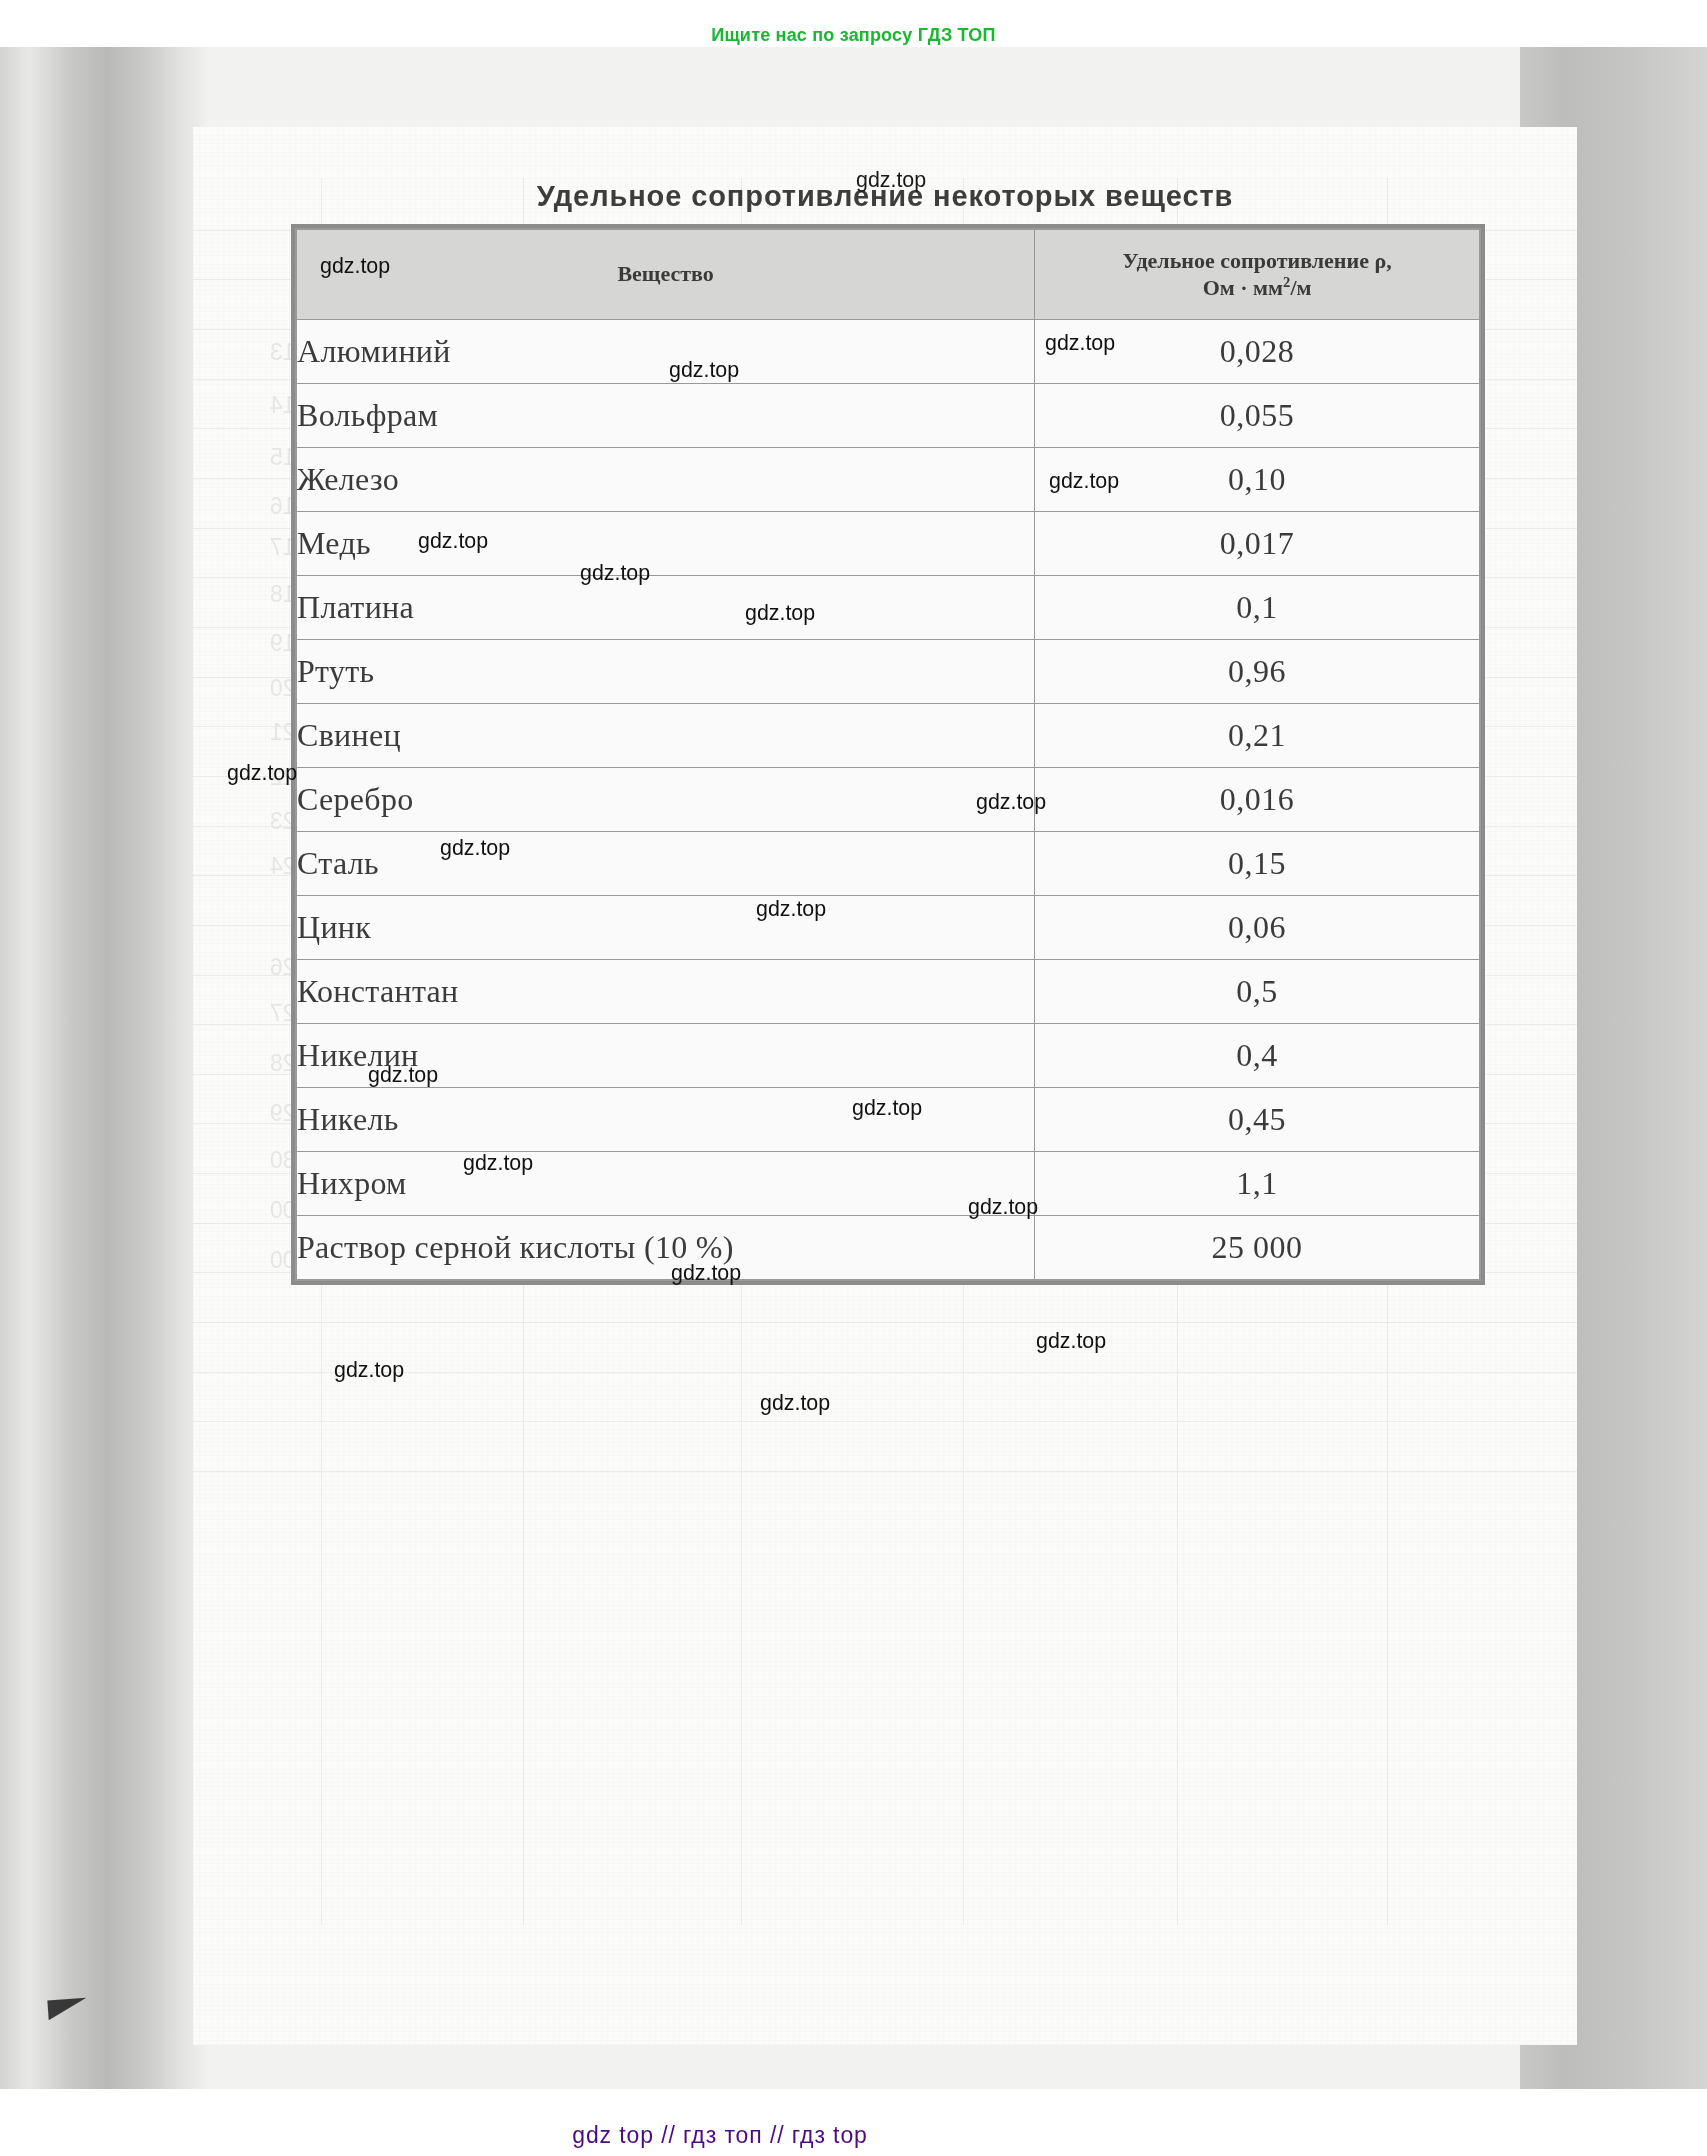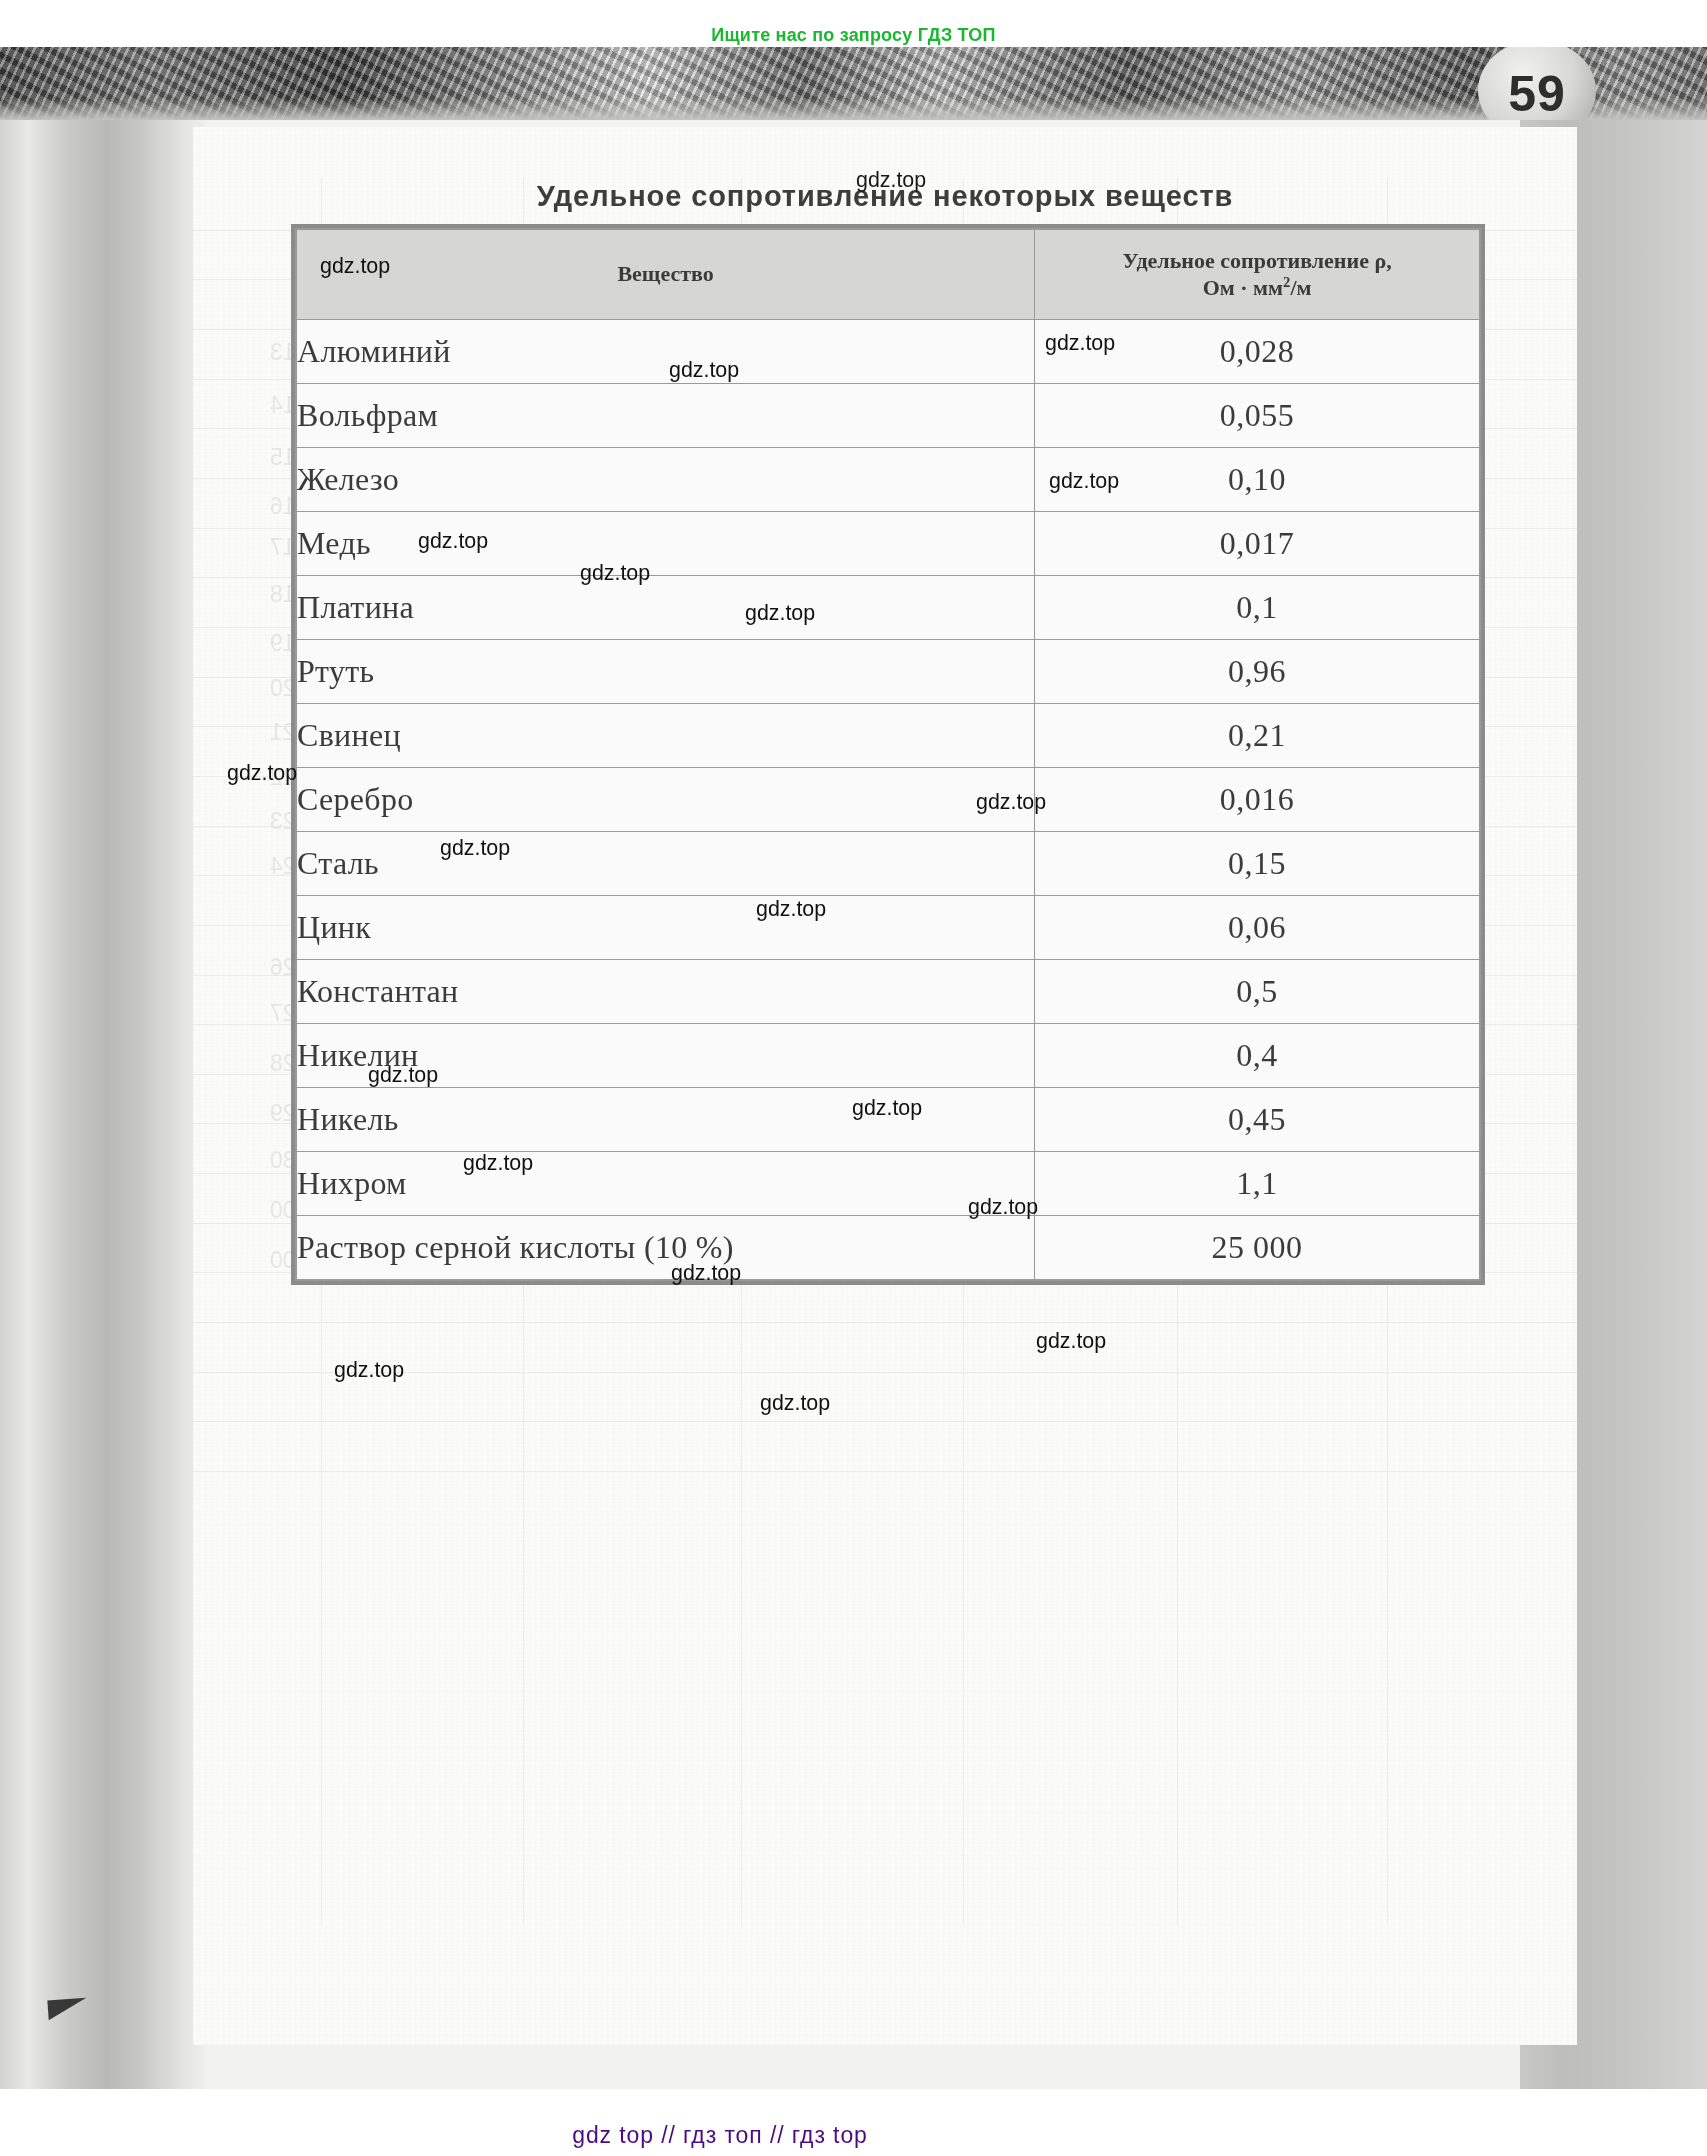--- a/index.html
+++ b/index.html
@@ -270,27 +270,20 @@
     <span class="promo-text">Ищите нас по запросу ГДЗ ТОП</span>
   </div>
 
   <div class="scan">
 
     <div class="gutter">
       <div class="gutter-corner"></div>
     </div>
     <div class="right-edge"></div>
 
-    <div class="header-band">
-      <div class="hb-noise"></div>
-      <div class="hb-fade"></div>
-      <div class="page-number-oval">
-        <span class="page-number">59</span>
-      </div>
-    </div>
 
     <div class="sheet">
       <div class="sheet-tex"></div>
 
       <div class="bleed" id="bleed-layer">
           <div class="bl-row" style="top: 103px;"></div>
           <div class="bl-row" style="top: 152px;"></div>
           <div class="bl-row" style="top: 202px;"></div>
           <div class="bl-row" style="top: 252px;"></div>
           <div class="bl-row" style="top: 301px;"></div>

